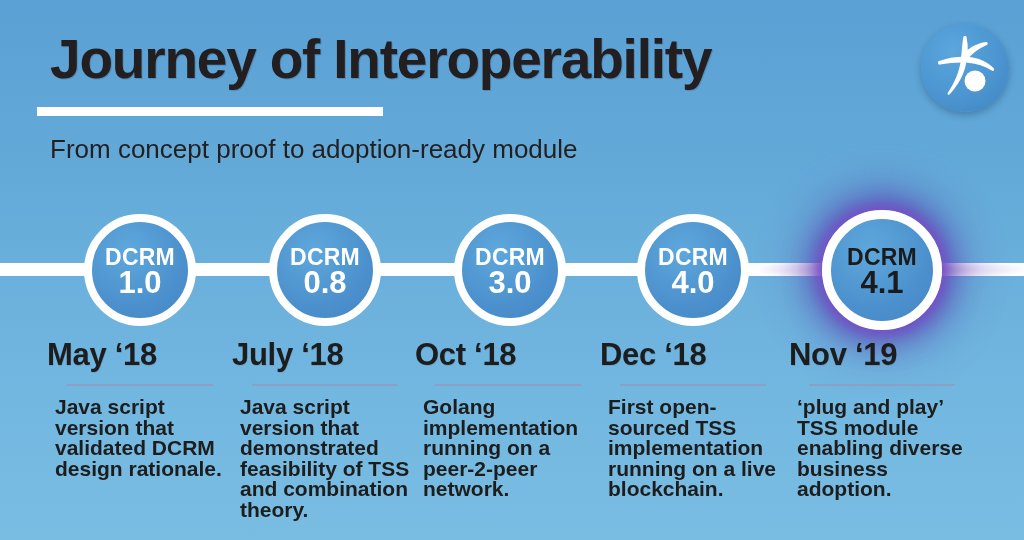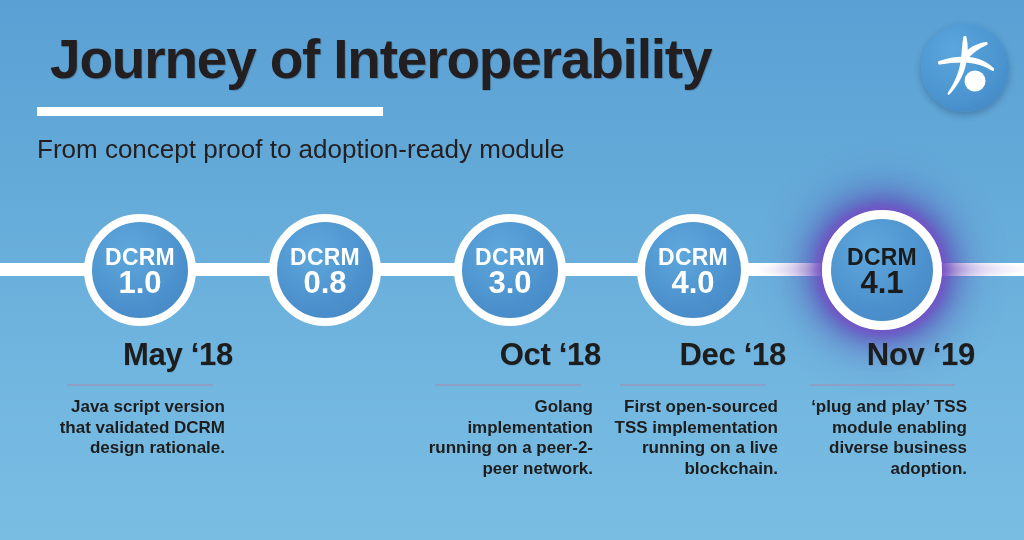--- a/index.html
+++ b/index.html
@@ -46,21 +46,21 @@
     position: absolute;
     left: 0px;
     top: 93px;
     width: 346px;
     height: 9px;
     background: #ffffff;
   }
 
   #subtitle {
     position: absolute;
-    left: 0;
+    left: 13px;
     top: 118px;
     margin: 0;
     font-size: 26px;
     line-height: 34px;
     font-weight: normal;
     color: #231f20;
     white-space: nowrap;
     font-family: "Liberation Sans", sans-serif;
   }
 
@@ -145,41 +145,41 @@
     color: #ffffff;
   }
   .node.highlight .node-name,
   .node.highlight .node-version { color: #1b1b1b; }
 
   
   .column {
     position: absolute;
     top: 336px;
     width: 186px;
-    text-align: right;
+    text-align: left;
   }
 
   .col-date {
     font-size: 31px;
     font-weight: bold;
     line-height: 38px;
     color: #1d1d1d;
     letter-spacing: -0.3px;
     text-shadow: 0.5px 0.5px 0 rgba(20,30,50,0.12);
   }
 
   .col-rule {
     width: 146px;
     height: 2px;
     margin: 10px auto 11px auto;
     background: #8e9fc6;
   }
 
   .col-desc {
-    font-size: 17px;
+    font-size: 21px;
     font-weight: bold;
     line-height: 20.5px;
     color: #1d1d1d;
     padding: 0 8px;
   }
 </style>
 </head>
 <body>
 
 <div id="infographic">
@@ -237,20 +237,25 @@
       <span class="node-version">4.1</span>
     </div>
   </div>
 
   <div class="column" style="left:47px;">
     <div class="col-date">May ‘18</div>
     <div class="col-rule"></div>
     <div class="col-desc">Java script version that validated DCRM design rationale.</div>
   </div>
 
+  <div class="column" style="left:232px;">
+    <div class="col-date">July ‘18</div>
+    <div class="col-rule"></div>
+    <div class="col-desc">Java script version that demonstrated feasibility of TSS and combination theory.</div>
+  </div>
 
   <div class="column" style="left:415px;">
     <div class="col-date">Oct ‘18</div>
     <div class="col-rule"></div>
     <div class="col-desc">Golang implementation running on a peer-2-peer network.</div>
   </div>
 
   <div class="column" style="left:600px;">
     <div class="col-date">Dec ‘18</div>
     <div class="col-rule"></div>

